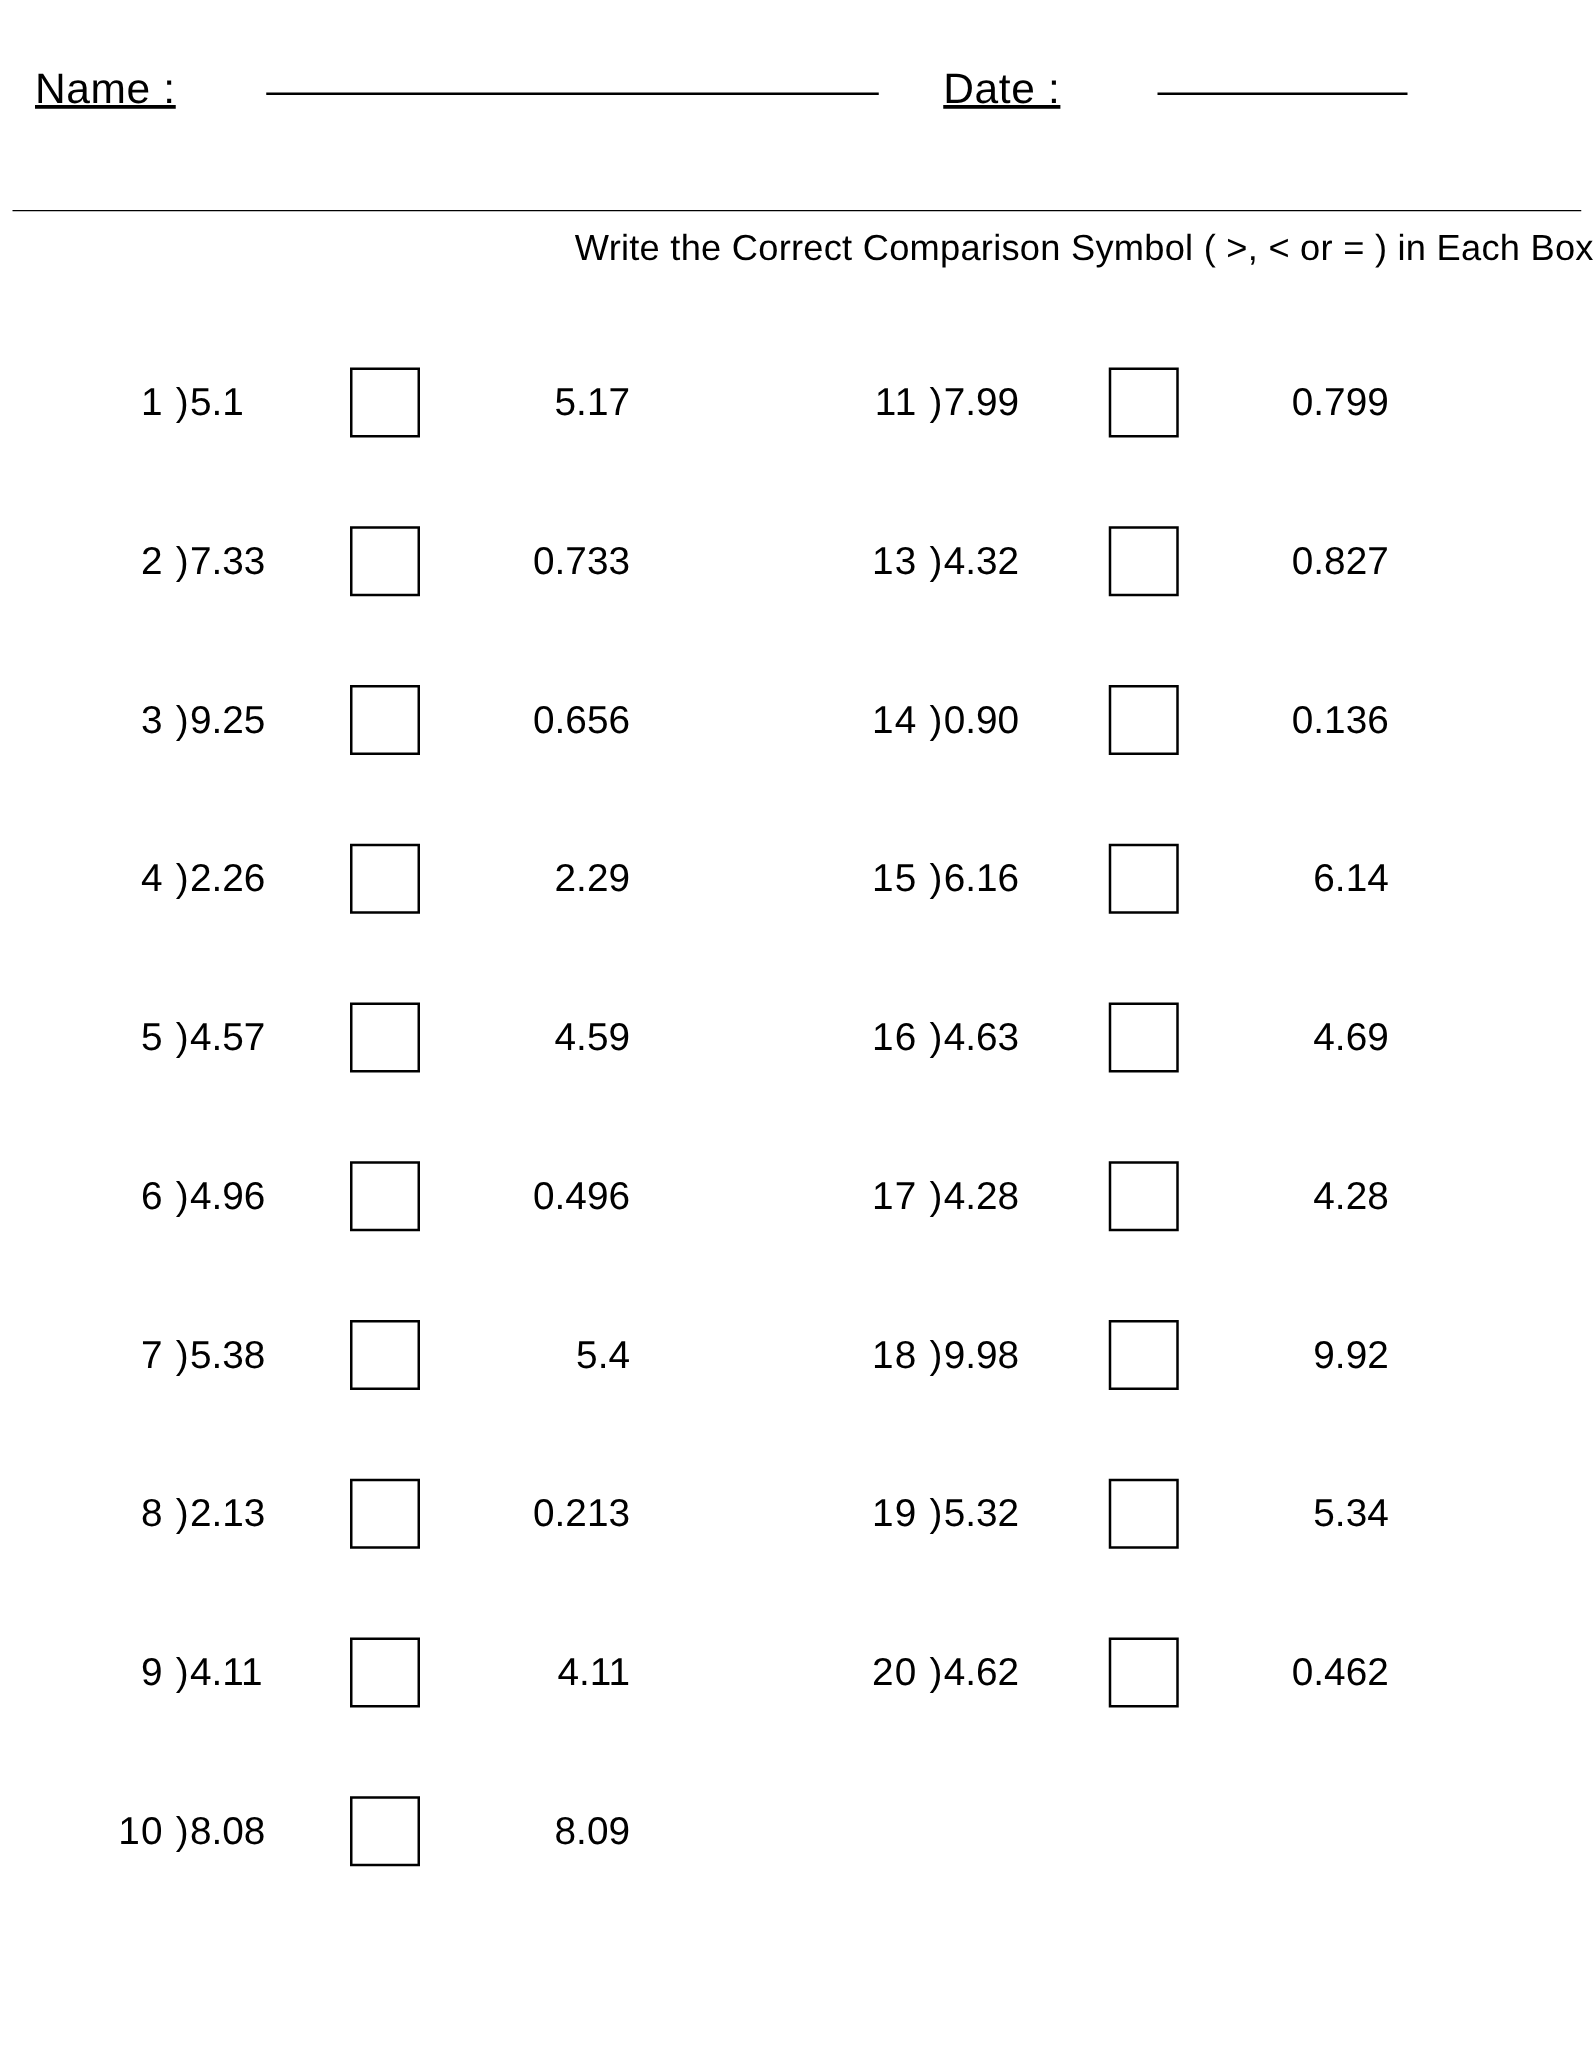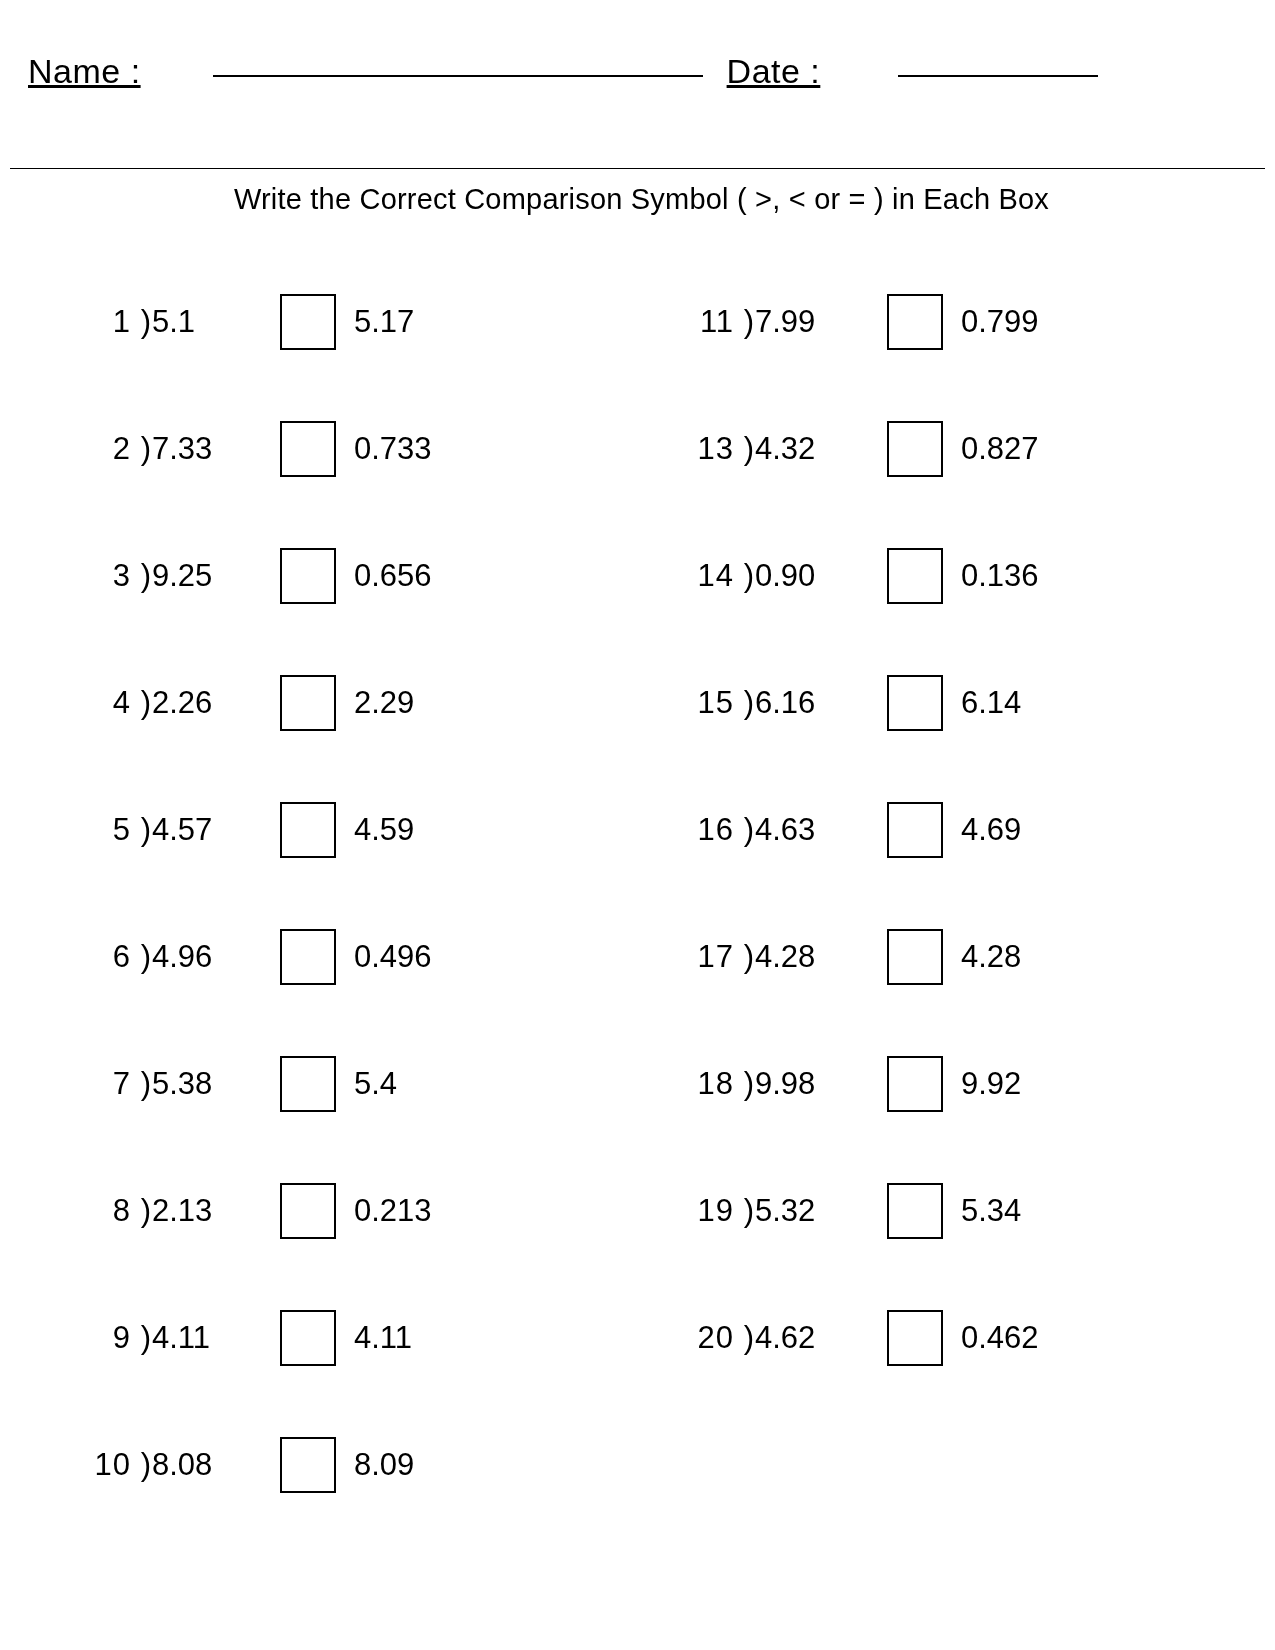--- a/index.html
+++ b/index.html
@@ -44,39 +44,39 @@
   }
   .name-rule {
     width: 490px;
     margin-left: 72px;
   }
   .date-rule {
     width: 200px;
     margin-left: 78px;
   }
   .date-label {
-    margin-left: 24px;
+    margin-left: 52px;
   }
 
   .hdr-divider {
     position: absolute;
     left: 10px;
     right: 10px;
     top: 168px;
     height: 0;
     border-bottom: 1.6px solid #000;
   }
 
   
   .instruction {
     position: absolute;
     top: 183px;
     left: 0;
     width: 1275px;
-    text-align: center;
+    text-align: right;
     font-size: 29px;
     letter-spacing: 0.2px;
   }
   .instruction .ins-inner {
     display: inline-block;
     padding-left: 8px;
   }
 
   
   .problems {
@@ -114,21 +114,21 @@
   .ansbox {
     width: 56px;
     height: 56px;
     border: 2.2px solid #000;
     box-sizing: border-box;
     background: #fff;
     flex: 0 0 auto;
   }
   .rhs {
     width: 150px;
-    text-align: left;
+    text-align: right;
     white-space: nowrap;
     margin-left: 18px;
   }
 
   .col-right .pnum { width: 108px; }
   .col-right .lhs { width: 132px; }
   .col-right .rhs { width: 150px; }
 </style>
 </head>
 <body>

